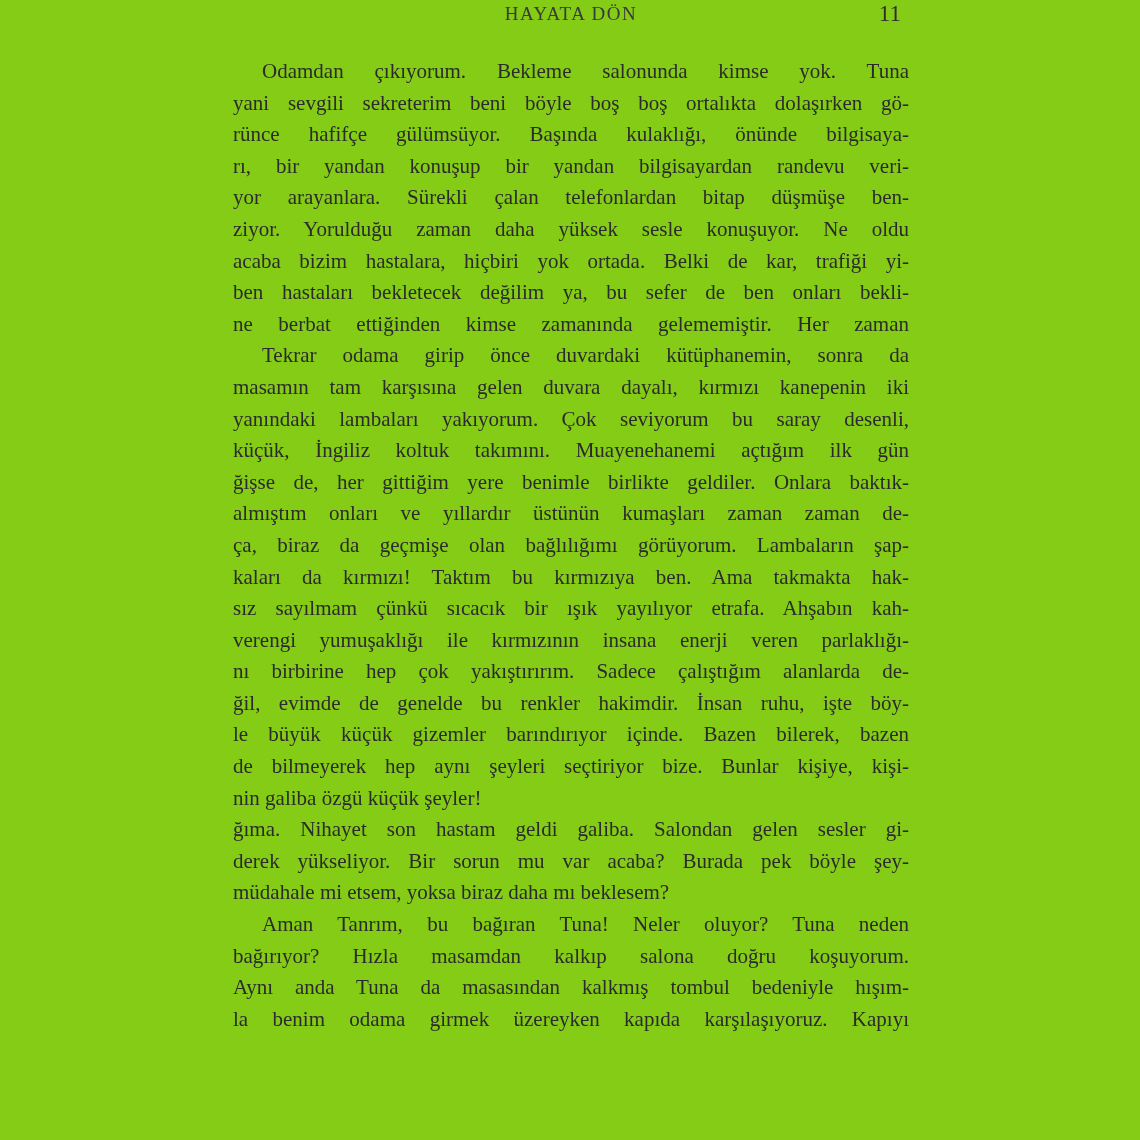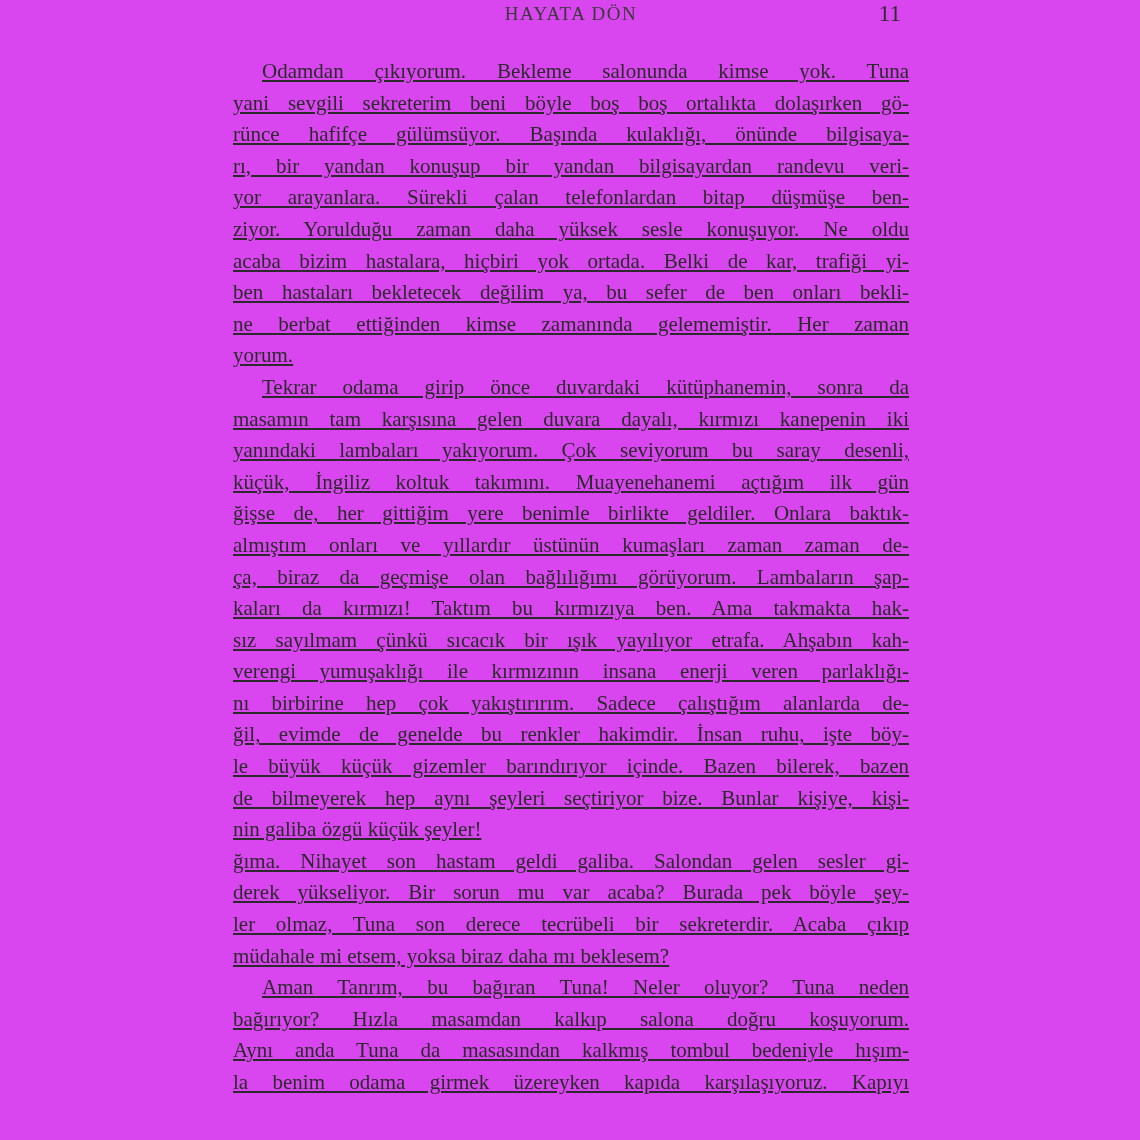--- a/index.html
+++ b/index.html
@@ -4,21 +4,21 @@
 <style>
   html, body {
     margin: 0;
     padding: 0;
     background: #ffffff;
   }
   .page {
     position: relative;
     width: 1140px;
     height: 1140px;
-    background: #d946ef;
+    background: #84cc16;
     font-family: "Liberation Serif", "DejaVu Serif", serif;
     color: #2b2b2b;
     overflow: hidden;
   }
   .running-header {
     position: absolute;
     top: 1px;
     left: 233px;
     width: 676px;
     height: 30px;
@@ -46,21 +46,20 @@
     left: 233px;
     width: 676px;
     font-size: 21px;
     line-height: 31.6px;
   }
   .para { margin: 0; padding: 0; }
   .ln {
     text-align: justify;
     text-align-last: justify;
     white-space: normal;
-    text-decoration: underline;
   }
   .ln.first { text-indent: 29px; }
   .ln.end {
     text-align: left;
     text-align-last: left;
   }
 </style>
 </head>
 <body>
 
@@ -76,21 +75,20 @@
     <div class="para">
       <div class="ln first">Odamdan çıkıyorum. Bekleme salonunda kimse yok. Tuna</div>
       <div class="ln">yani sevgili sekreterim beni böyle boş boş ortalıkta dolaşırken gö-</div>
       <div class="ln">rünce hafifçe gülümsüyor. Başında kulaklığı, önünde bilgisaya-</div>
       <div class="ln">rı, bir yandan konuşup bir yandan bilgisayardan randevu veri-</div>
       <div class="ln">yor arayanlara. Sürekli çalan telefonlardan bitap düşmüşe ben-</div>
       <div class="ln">ziyor. Yorulduğu zaman daha yüksek sesle konuşuyor. Ne oldu</div>
       <div class="ln">acaba bizim hastalara, hiçbiri yok ortada. Belki de kar, trafiği yi-</div>
       <div class="ln">ben hastaları bekletecek değilim ya, bu sefer de ben onları bekli-</div>
       <div class="ln">ne berbat ettiğinden kimse zamanında gelememiştir. Her zaman</div>
-      <div class="ln end">yorum.</div>
     </div>
 
     <div class="para">
       <div class="ln first">Tekrar odama girip önce duvardaki kütüphanemin, sonra da</div>
       <div class="ln">masamın tam karşısına gelen duvara dayalı, kırmızı kanepenin iki</div>
       <div class="ln">yanındaki lambaları yakıyorum. Çok seviyorum bu saray desenli,</div>
       <div class="ln">küçük, İngiliz koltuk takımını. Muayenehanemi açtığım ilk gün</div>
       <div class="ln">ğişse de, her gittiğim yere benimle birlikte geldiler. Onlara baktık-</div>
       <div class="ln">almıştım onları ve yıllardır üstünün kumaşları zaman zaman de-</div>
       <div class="ln">ça, biraz da geçmişe olan bağlılığımı görüyorum. Lambaların şap-</div>
@@ -100,21 +98,20 @@
       <div class="ln">nı birbirine hep çok yakıştırırım. Sadece çalıştığım alanlarda de-</div>
       <div class="ln">ğil, evimde de genelde bu renkler hakimdir. İnsan ruhu, işte böy-</div>
       <div class="ln">le büyük küçük gizemler barındırıyor içinde. Bazen bilerek, bazen</div>
       <div class="ln">de bilmeyerek hep aynı şeyleri seçtiriyor bize. Bunlar kişiye, kişi-</div>
       <div class="ln end">nin galiba özgü küçük şeyler!</div>
     </div>
 
     <div class="para">
       <div class="ln">ğıma. Nihayet son hastam geldi galiba. Salondan gelen sesler gi-</div>
       <div class="ln">derek yükseliyor. Bir sorun mu var acaba? Burada pek böyle şey-</div>
-      <div class="ln">ler olmaz, Tuna son derece tecrübeli bir sekreterdir. Acaba çıkıp</div>
       <div class="ln end">müdahale mi etsem, yoksa biraz daha mı beklesem?</div>
     </div>
 
     <div class="para">
       <div class="ln first">Aman Tanrım, bu bağıran Tuna! Neler oluyor? Tuna neden</div>
       <div class="ln">bağırıyor? Hızla masamdan kalkıp salona doğru koşuyorum.</div>
       <div class="ln">Aynı anda Tuna da masasından kalkmış tombul bedeniyle hışım-</div>
       <div class="ln">la benim odama girmek üzereyken kapıda karşılaşıyoruz. Kapıyı</div>
     </div>
 

